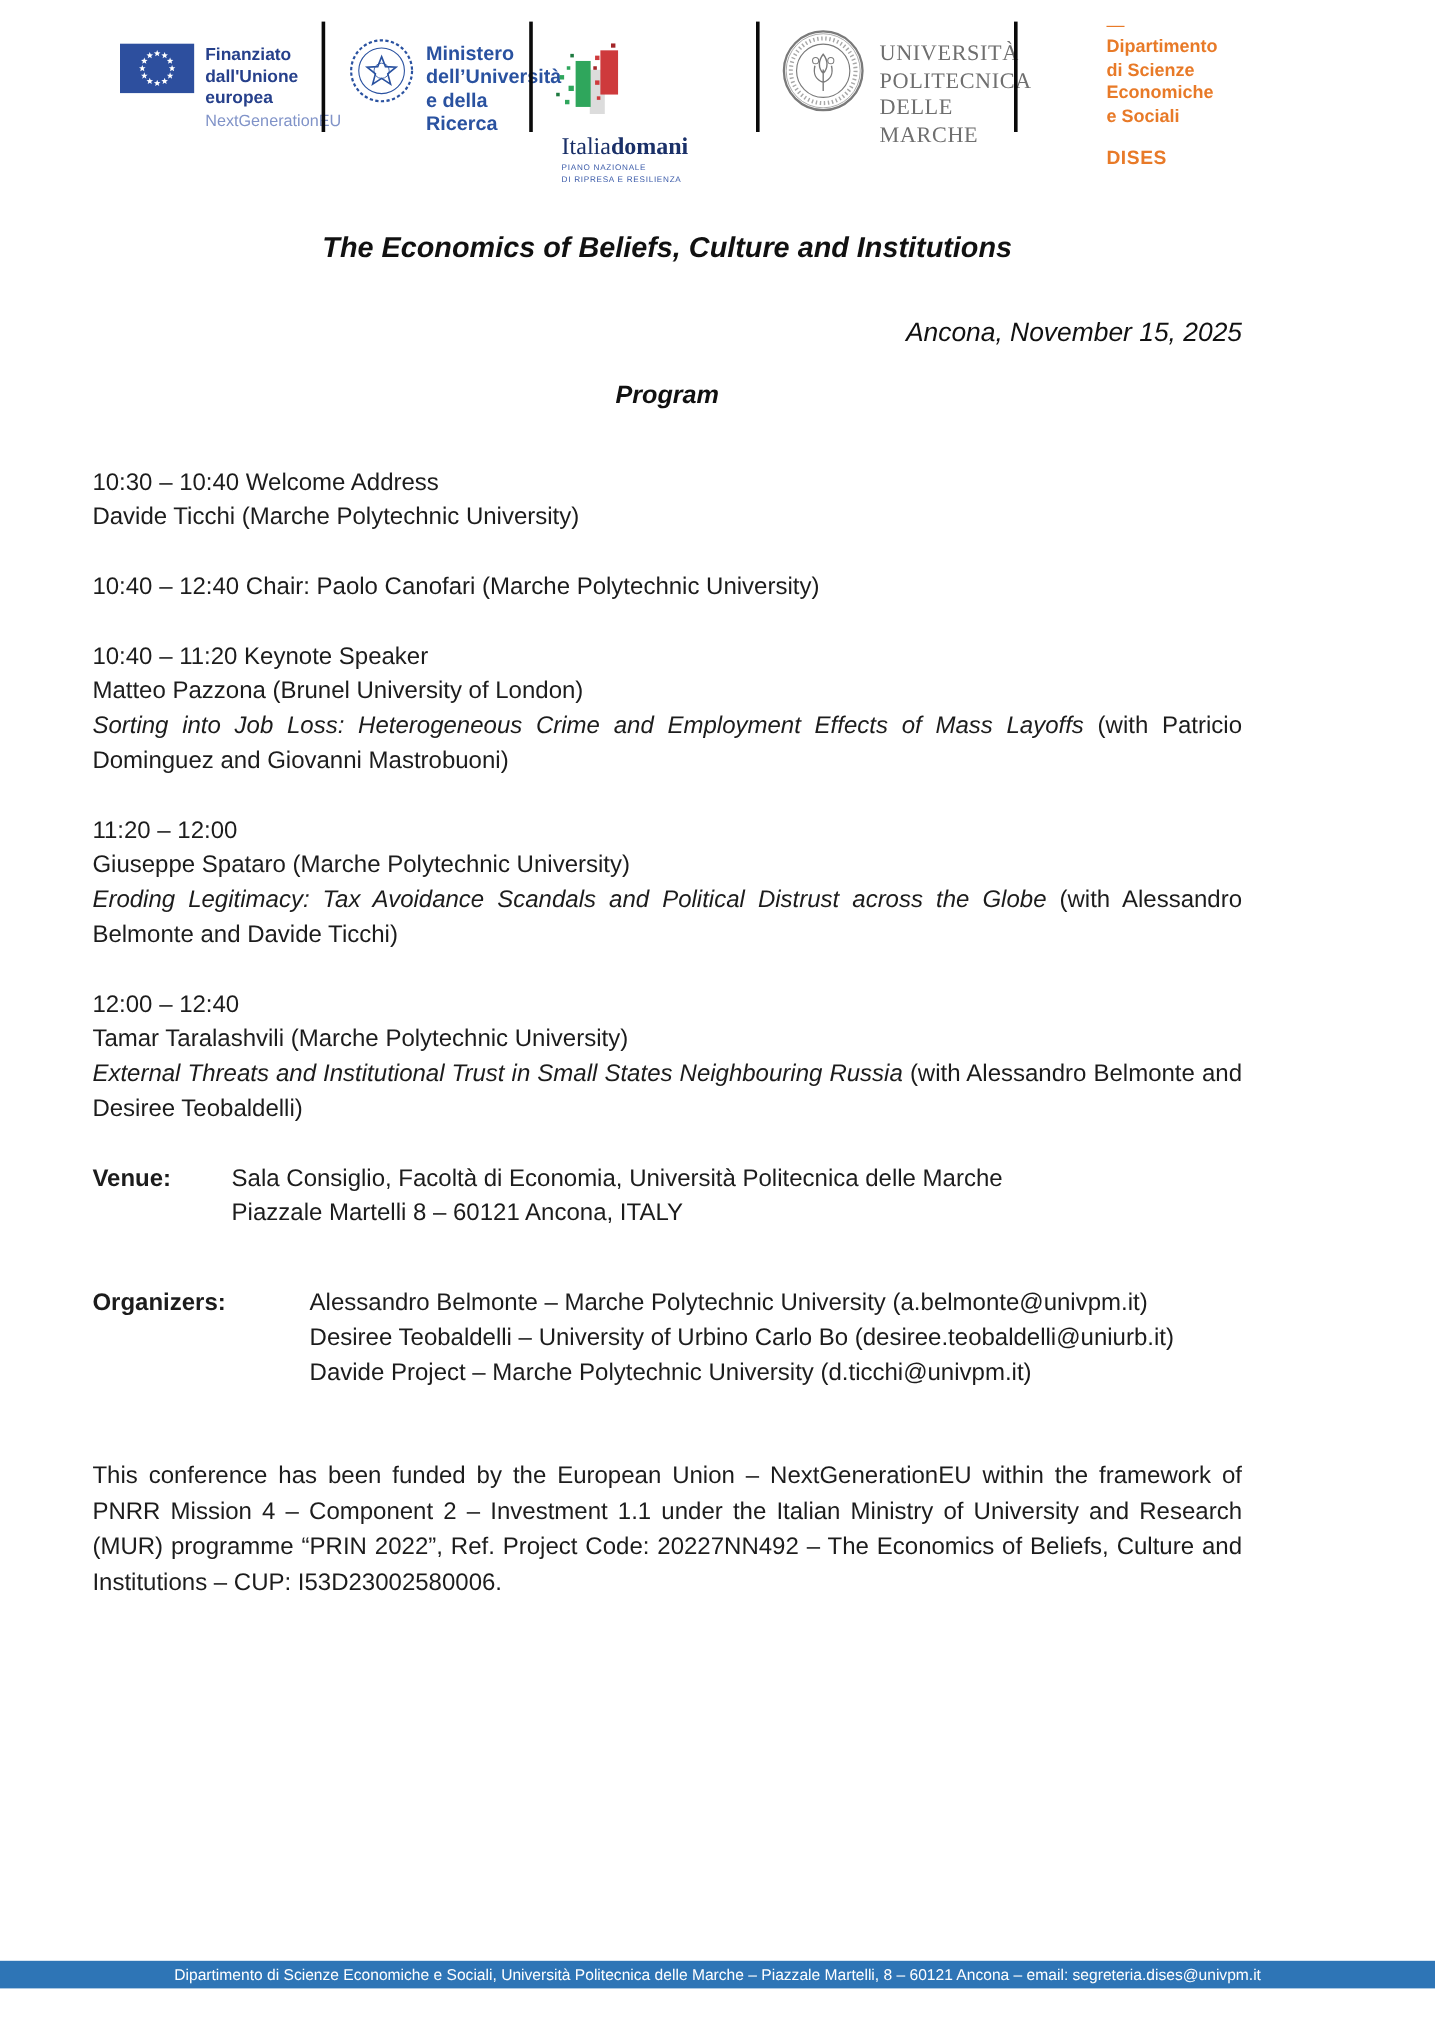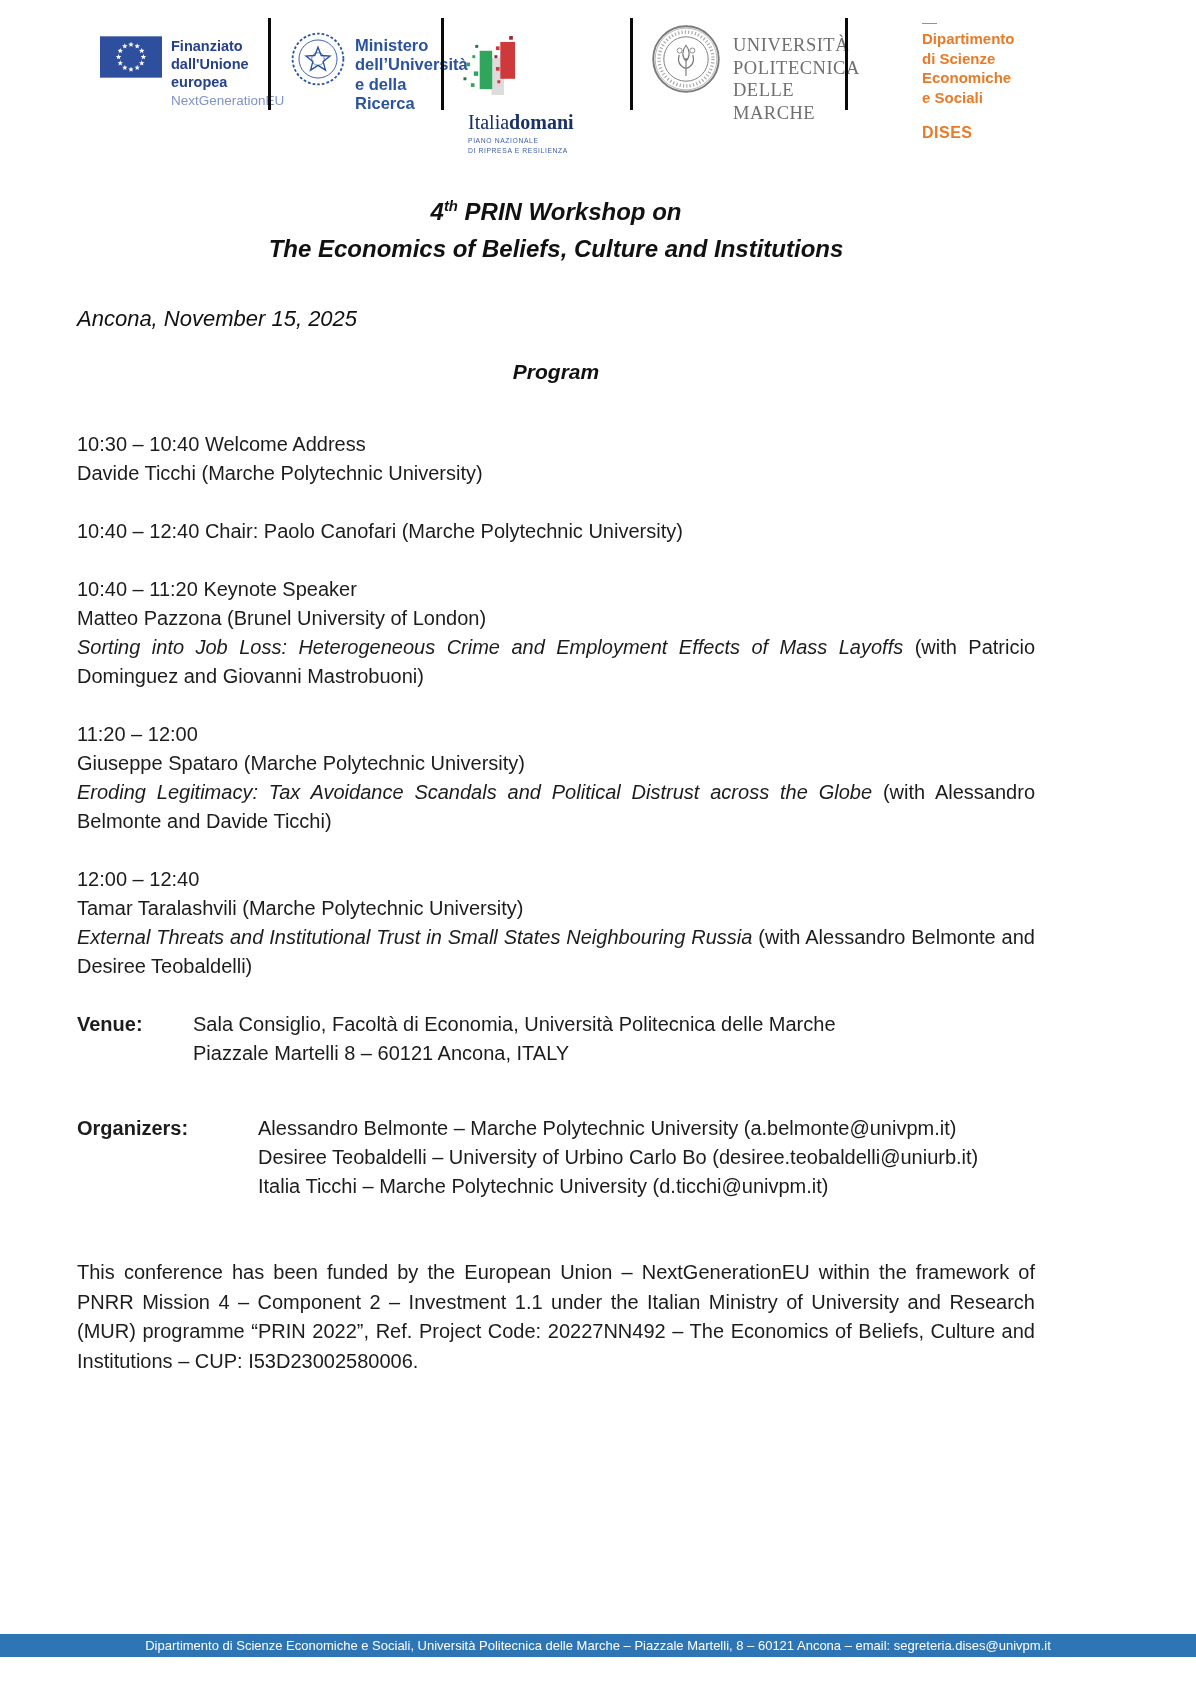--- a/index.html
+++ b/index.html
@@ -35,21 +35,21 @@
   .upm-group{margin-left:16px;width:196px;padding-top:12px;}
   .upm-seal{width:74px;height:74px;flex:0 0 auto;}
   .upm-text{margin-left:10px;font-family:"Liberation Serif",serif;color:#6f6f6f;font-size:18.5px;line-height:1.22;padding-top:12px;letter-spacing:0.5px;}
   .dises-group{margin-left:74px;width:140px;display:block;padding-top:4px;}
   .dises{color:#e87a28;font-size:15px;line-height:1.3;font-weight:bold;}
   .dises .dash{font-weight:normal;line-height:1;}
   .dises .big{font-size:16px;letter-spacing:0.5px;margin-top:16px;}
   
   .content{margin-left:77px;width:958px;}
   .title-block{margin-top:60px;text-align:center;font-weight:bold;font-style:italic;font-size:24px;line-height:37px;color:#111;}
-  .date-line{margin-top:37px;text-align:left;font-style:italic;font-size:22px;line-height:30px;color:#111;}
+  .date-line{margin-top:37px;text-align:right;font-style:italic;font-size:22px;line-height:30px;color:#111;}
   .program-h{margin-top:24px;text-align:center;font-weight:bold;font-style:italic;font-size:21px;line-height:28px;color:#111;}
   sup{font-size:0.62em;}
   
   .schedule{margin-top:44px;font-size:20px;line-height:29px;}
   .blk{margin:0 0 29px 0;}
   .line{margin:0;}
   .just{text-align:justify;}
   .paper em{font-style:italic;}
   
   .label-row{display:flex;font-size:20px;line-height:29px;}
@@ -178,21 +178,20 @@
         <div>e Sociali</div>
         <div class="big">DISES</div>
       </div>
     </div>
 
   </div>
 
   <div class="content">
 
     <div class="title-block">
-      <div><span>4</span><sup>th</sup><span> PRIN Workshop on</span></div>
       <div>The Economics of Beliefs, Culture and Institutions</div>
     </div>
 
     <div class="date-line">Ancona, November 15, 2025</div>
 
     <div class="program-h">Program</div>
 
     <div class="schedule">
 
       <div class="blk">
@@ -230,21 +229,21 @@
         <p>Sala Consiglio, Facoltà di Economia, Università Politecnica delle Marche</p>
         <p>Piazzale Martelli 8 – 60121 Ancona, ITALY</p>
       </div>
     </div>
 
     <div class="label-row org-row">
       <div class="org-label">Organizers:</div>
       <div class="label-col">
         <p>Alessandro Belmonte – Marche Polytechnic University (a.belmonte@univpm.it)</p>
         <p>Desiree Teobaldelli – University of Urbino Carlo Bo (desiree.teobaldelli@uniurb.it)</p>
-        <p>Italia Ticchi – Marche Polytechnic University (d.ticchi@univpm.it)</p>
+        <p>Davide Project – Marche Polytechnic University (d.ticchi@univpm.it)</p>
       </div>
     </div>
 
     <div class="funding">This conference has been funded by the European Union – NextGenerationEU within the framework of PNRR Mission 4 – Component 2 – Investment 1.1 under the Italian Ministry of University and Research (MUR) programme “PRIN 2022”, Ref. Project Code: 20227NN492 – The Economics of Beliefs, Culture and Institutions – CUP: I53D23002580006.</div>
 
   </div>
 
   <div class="footer-bar">Dipartimento di Scienze Economiche e Sociali, Università Politecnica delle Marche – Piazzale Martelli, 8 – 60121 Ancona – email: segreteria.dises@univpm.it</div>
 
 </div>

